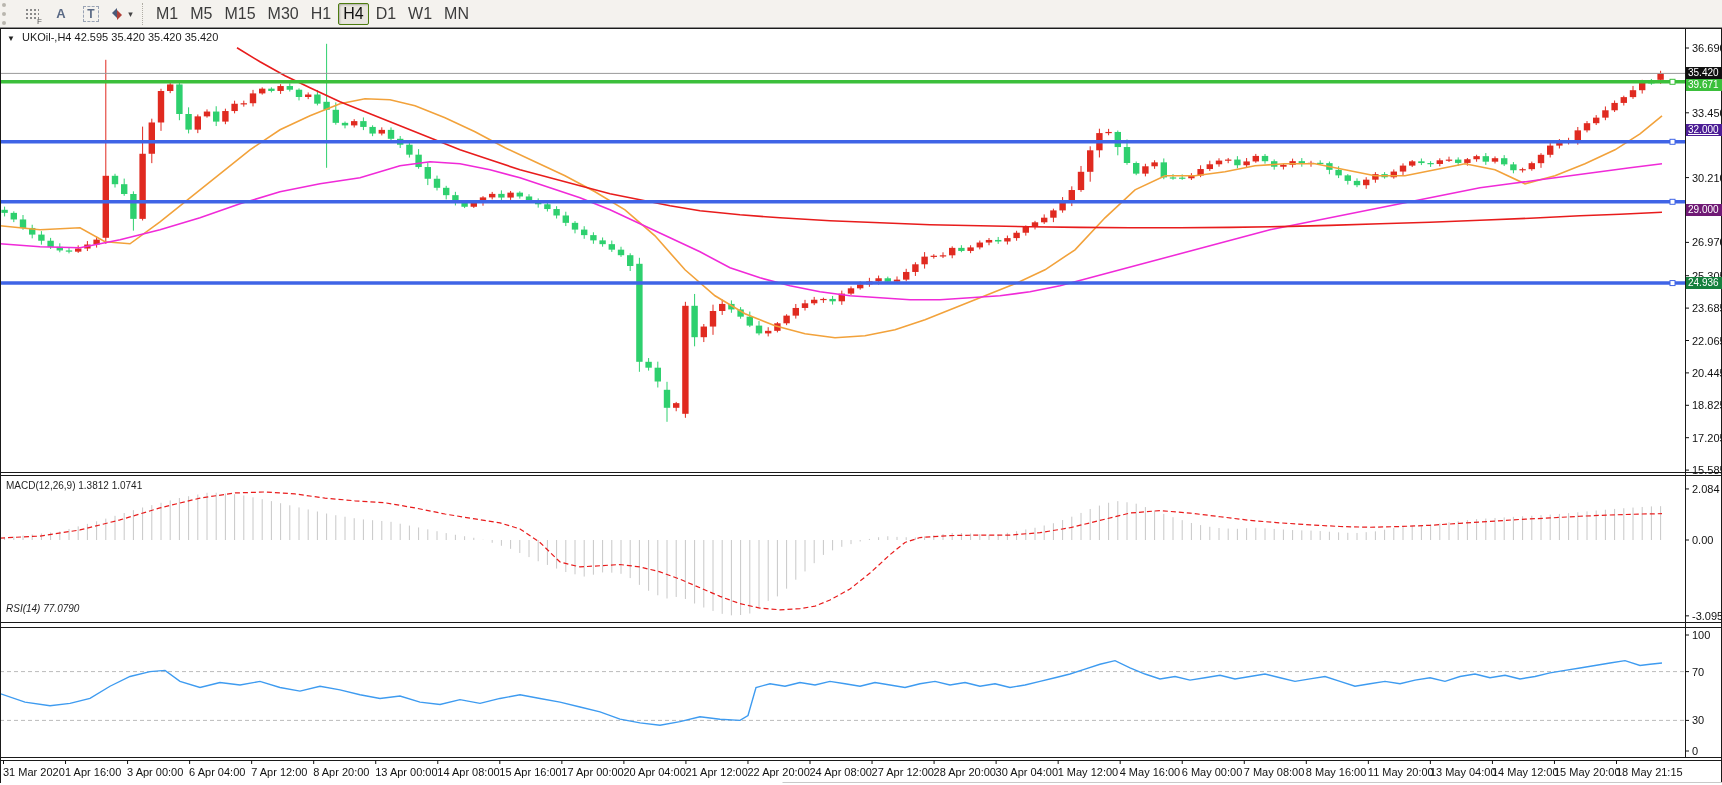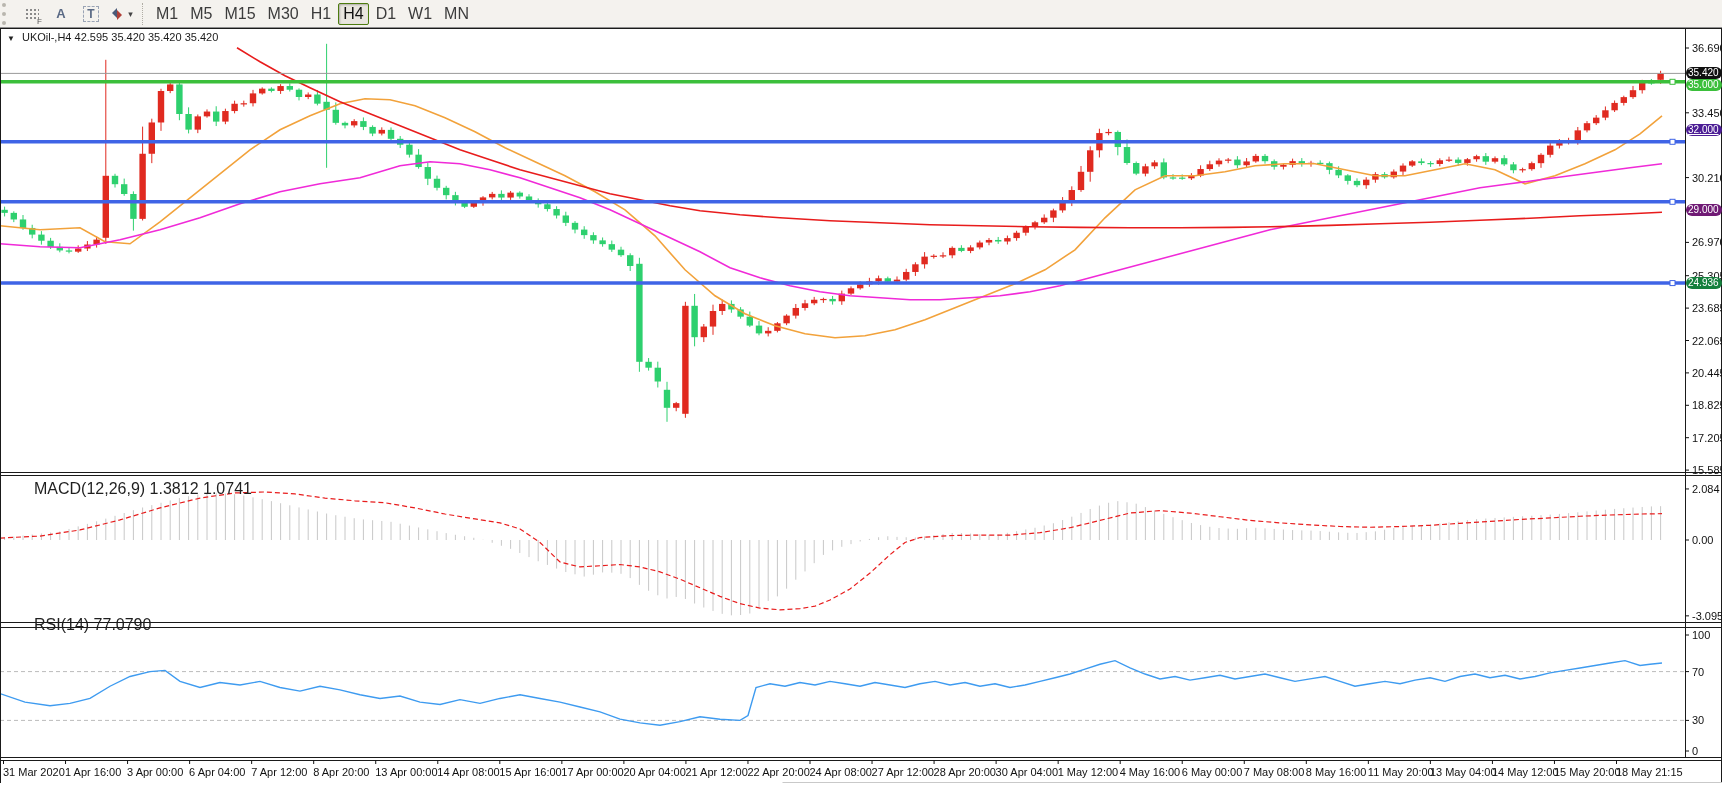--- a/index.html
+++ b/index.html
@@ -19,25 +19,25 @@
   .tbox{border:1px dashed #9aa4b5;padding:0 3px;font-size:12px;line-height:14px;}
   .caret{font-size:9px;color:#444;margin-left:3px;font-weight:normal;}
   .sep{width:1px;height:22px;border-left:1px dotted #b0ada5;margin:0 6px;}
   .tf-btn{display:inline-block;min-width:20px;padding:0 4px;height:20px;line-height:20px;margin:0 1px;
           text-align:center;font-size:16px;color:#3c3c3c;border:1px solid transparent;border-radius:2px;}
   .tf-btn.active{background:#e9e6df;border:1px solid #4d7c0f;box-shadow:inset 1px 1px 2px rgba(0,0,0,.25);color:#111;}
 
   
   .chart-title{position:absolute;top:31px;left:7px;font-size:11px;color:#1a1a1a;z-index:5;}
   .chart-title .tri{font-size:8px;color:#222;margin-right:4px;}
-  .ind-label{position:absolute;left:6px;font-size:16px;color:#1f1f1f;z-index:5;margin-left:28px;}
+  .ind-label{position:absolute;left:6px;font-size:10px;color:#1f1f1f;z-index:5;}
   .annotation{position:absolute;left:1356px;top:348px;font-size:37px;line-height:40px;
               color:#ff1f1f;z-index:6;white-space:nowrap;}
   .price-tag{position:absolute;left:1686px;width:36px;height:12px;line-height:12px;z-index:7;
-             color:#fff;font-size:10px;padding-left:2px;box-sizing:border-box;white-space:nowrap;border-radius:6px;}
+             color:#fff;font-size:10px;padding-left:2px;box-sizing:border-box;white-space:nowrap;}
   svg text{font-family:"Liberation Sans",sans-serif;}
 </style>
 </head>
 <body>
 
 <div class="screen">
 
   <div class="toolbar">
     <div class="grip"></div>
     <div class="tool-btn">
@@ -754,26 +754,26 @@
     <span>UKOil-,H4</span>
     <span>42.595 35.420 35.420 35.420</span>
   </div>
 
   <div class="ind-label" style="top:480px;">
     <span>MACD(12,26,9)</span>
     <span>1.3812</span>
     <span>1.0741</span>
   </div>
 
-  <div class="ind-label" style="top:616px;">
+  <div class="ind-label" style="top:603px;font-style:italic;">
     <span>RSI(14)</span>
     <span>77.0790</span>
   </div>
 
 
   <div id="price-tags">
       <div class="price-tag" style="top: 67.4px; background: rgb(16, 16, 16);">35.420</div>
-      <div class="price-tag" style="top: 79.4px; background: rgb(59, 191, 59);">35.000</div>
+      <div class="price-tag" style="top: 79.4px; background: rgb(59, 191, 59);">39.671</div>
       <div class="price-tag" style="top: 124px; background: #4c1d95; text-decoration: underline;">32.000</div>
       <div class="price-tag" style="top: 196px; background: #701a75; margin-top: 8px;">29.000</div>
       <div class="price-tag" style="top: 277.08px; background: #15803d;">24.936</div>
     </div>
 </div>
 
 </body></html>

